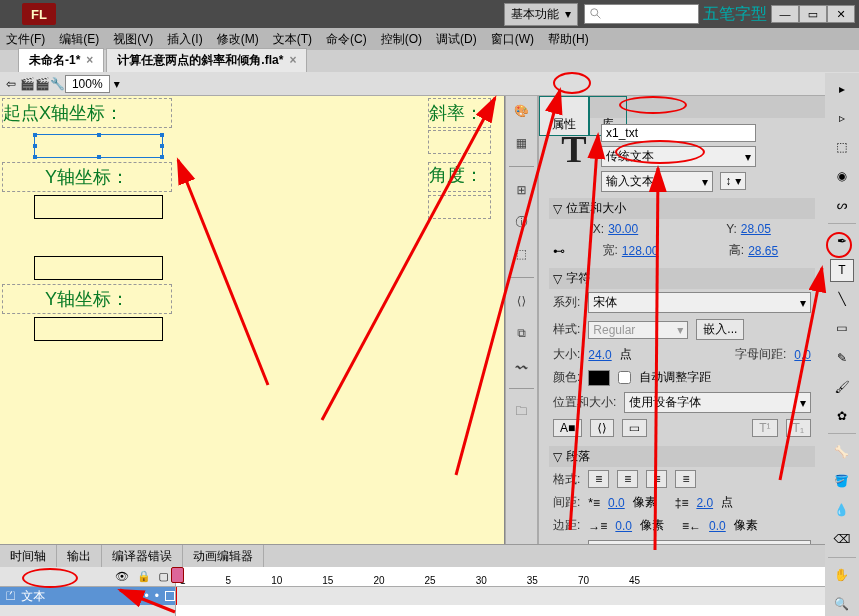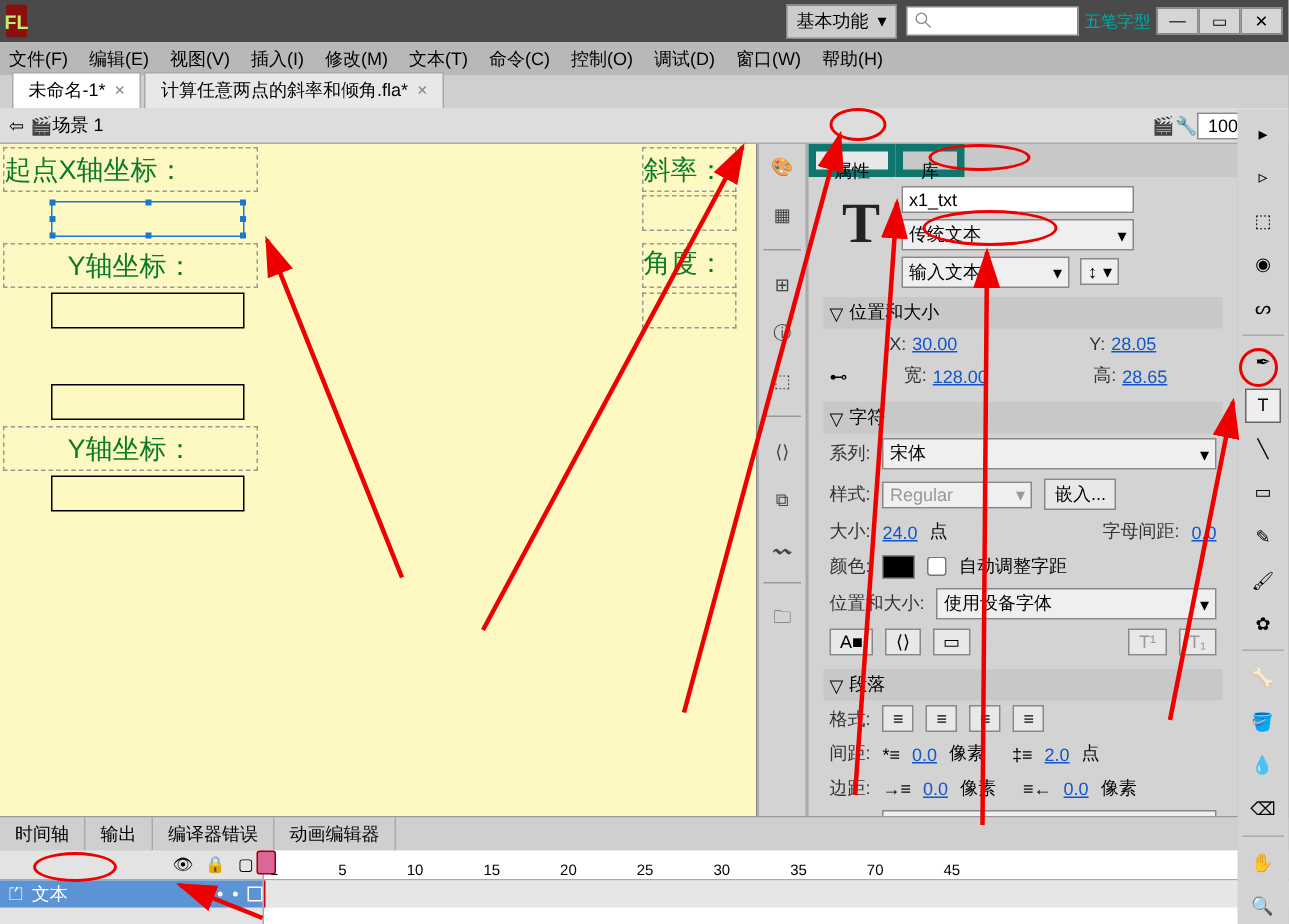--- a/index.html
+++ b/index.html
@@ -1,29 +1,29 @@
 <!DOCTYPE html>
 <html><head>
 <meta charset="utf-8">
 <style>
 * { box-sizing: border-box; margin: 0; padding: 0; font-family: "Microsoft YaHei", sans-serif; }
 body { width: 859px; height: 616px; background: #b8b8b8; font-size: 12px; overflow: hidden; position: relative; }
 .titlebar { height: 28px; background: #4a4a4a; display: flex; align-items: center; padding: 0 4px; }
-.logo { width: 14px; height: 22px; background: #8a0f0f; color: #bef264; display: flex; align-items: center; justify-content: center; font-weight: bold; border-radius: 2px; font-size: 13px; }
+.logo { width: 34px; height: 22px; background: #8a0f0f; color: #fef9c3; display: flex; align-items: center; justify-content: center; font-weight: bold; border-radius: 2px; font-size: 13px; margin-left: 18px; }
 .titlebar-spacer { flex: 1; }
 .essential-combo { background: #ccc; border: 1px solid #888; padding: 2px 6px; display: flex; align-items: center; margin-right: 6px; }
 .combo-arrow { margin-left: 6px; }
 .search-box { background: #fff; border: 1px solid #888; width: 115px; height: 20px; display: flex; align-items: center; }
 .search-box svg { width: 14px; height: 14px; margin: 0 4px; }
-.ime { color: #0aa; font-size: 11px; margin-left: 4px; margin-right: 4px; }
+.ime { color: #0aa; font-size: 16px; margin-left: 4px; margin-right: 4px; }
 .winbtns { display: flex; gap: 0; }
 .winbtn { width: 28px; height: 18px; background: #d5d5d5; border: 1px solid #888; display: flex; align-items: center; justify-content: center; font-size: 11px; cursor: pointer; }
 .menubar { height: 22px; background: #b8b8b8; display: flex; align-items: center; padding-left: 6px; gap: 14px; }
 .menubar span { color: #000; cursor: pointer; }
-.tabbar { height: 22px; background: #cfcfcf; display: flex; align-items: flex-end; padding-left: 8px; }
+.tabbar { height: 22px; background: #cfcfcf; display: flex; align-items: flex-end; padding-left: 18px; font-weight: bold; }
 .tab { padding: 3px 10px; background: #e8e8e8; border: 1px solid #aaa; border-bottom: none; margin-right: 2px; font-size: 12px; }
 .tab.active { background: #fff; }
 .tab .close { margin-left: 6px; color: #888; }
 .scene-bar { height: 24px; background: #ddd; display: flex; align-items: center; padding: 0 6px; border-bottom: 1px solid #aaa; }
 .scene-bar .back { margin-right: 4px; }
 .scene-name { flex: 1; }
 .scene-bar .zoom { display: flex; align-items: center; gap: 4px; }
 .zoom-field { background: #fff; border: 1px solid #888; padding: 1px 6px; font-size: 12px; }
 .main { display: flex; height: 448px; }
 .stage-wrap { width: 505px; background: #fef9c3; position: relative; border-right: 1px solid #888; }
@@ -34,21 +34,21 @@
 .selected-field::before, .selected-field::after { content: ''; position: absolute; width: 4px; height: 4px; background: #1a77d4; }
 .selected-field::before { left: -2px; top: -2px; }
 .selected-field::after { right: -2px; bottom: -2px; }
 .handle { position:absolute; width:4px; height:4px; background:#1a77d4; }
 .black-box { border: 1px solid #000; position: absolute; }
 .midstrip { width: 33px; background: #d3d3d3; display: flex; flex-direction: column; align-items: center; padding-top: 4px; gap: 10px; border-left: 1px solid #aaa; border-right: 1px solid #aaa; }
 .midstrip .micon { width: 22px; height: 22px; display: flex; align-items: center; justify-content: center; color: #444; cursor: pointer; }
 .midstrip .divider { width: 80%; height: 1px; background: #999; margin: 2px 0; }
 .props-panel { width: 287px; background: #d3d3d3; border-left: 1px solid #aaa; display: flex; flex-direction: column; }
 .panel-tabs { display: flex; height: 22px; background: #c8c8c8; }
-.panel-tab { padding: 5px 12px; border: 5px solid #0f766e; cursor: pointer; }
+.panel-tab { padding: 19px 12px; border: 1px solid #0f766e; cursor: pointer; }
 .panel-tab.active { background: #e8e8e8; }
 .props-body { padding: 6px 10px; overflow: hidden; }
 .big-t { font-family: serif; font-size: 38px; font-weight: bold; color: #222; float: left; width: 50px; text-align: center; line-height: 50px; }
 .instance-row { margin-left: 52px; margin-bottom: 4px; }
 .instance-input { border: 1px solid #888; background: #fff; width: 155px; padding: 1px 4px; font-size: 12px; }
 .combo { border: 1px solid #888; background: #efefef; display: inline-flex; align-items: center; padding: 1px 4px; font-size: 12px; }
 .combo .arr { margin-left: 4px; }
 .section-head { background: #c8c8c8; display: flex; align-items: center; padding: 2px 4px; margin-top: 6px; font-size: 12px; }
 .section-head .tri { margin-right: 4px; }
 .row { display: flex; align-items: center; gap: 8px; padding: 3px 4px; font-size: 12px; }
@@ -114,21 +114,20 @@
   </div>
 
 <div class="tabbar" id="tabbar">
     <div class="tab active"><span>未命名-1*</span><span class="close">×</span></div>
     <div class="tab"><span>计算任意两点的斜率和倾角.fla*</span><span class="close">×</span></div>
   </div>
 
 <div class="scene-bar">
   <span class="back">⇦</span>
   <span>🎬</span>
-  <span class="scene-name">场景 1</span>
   <span>🎬</span>
   <span>🔧</span>
   <div class="zoom">
     <span class="zoom-field">100%</span>
     <span>▾</span>
   </div>
 </div>
 
 <div class="main">
   <div class="stage-wrap">

